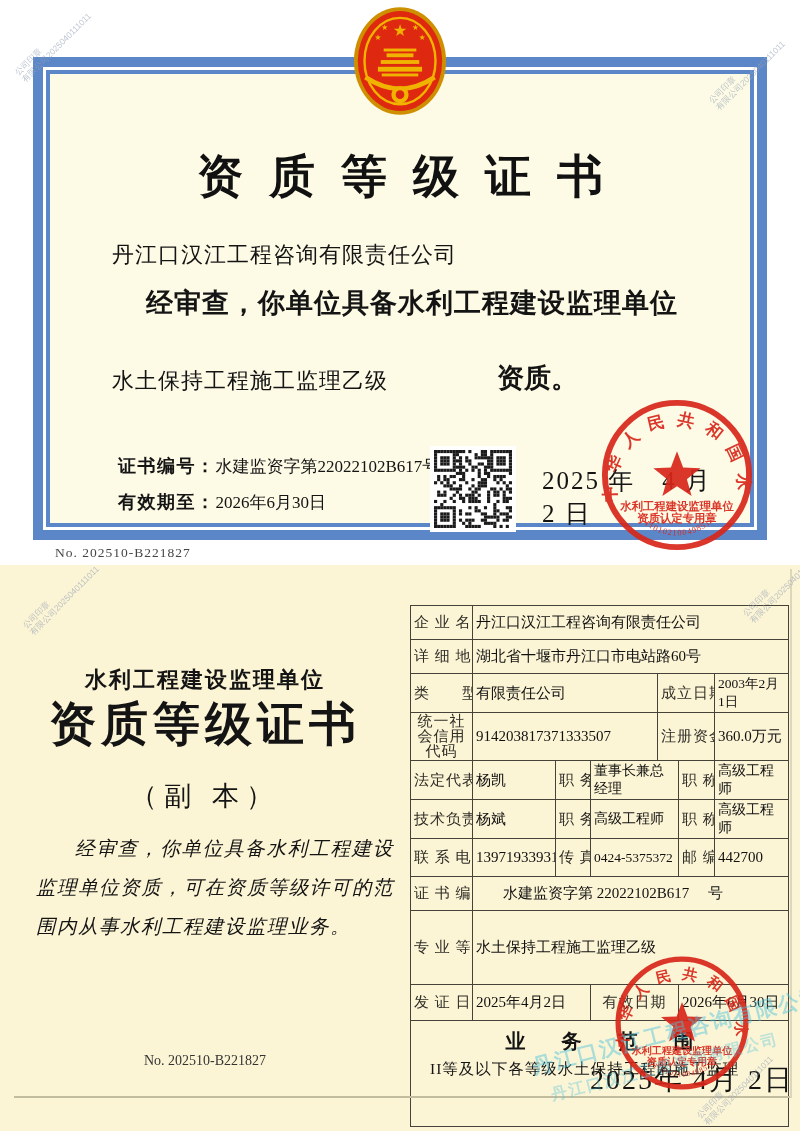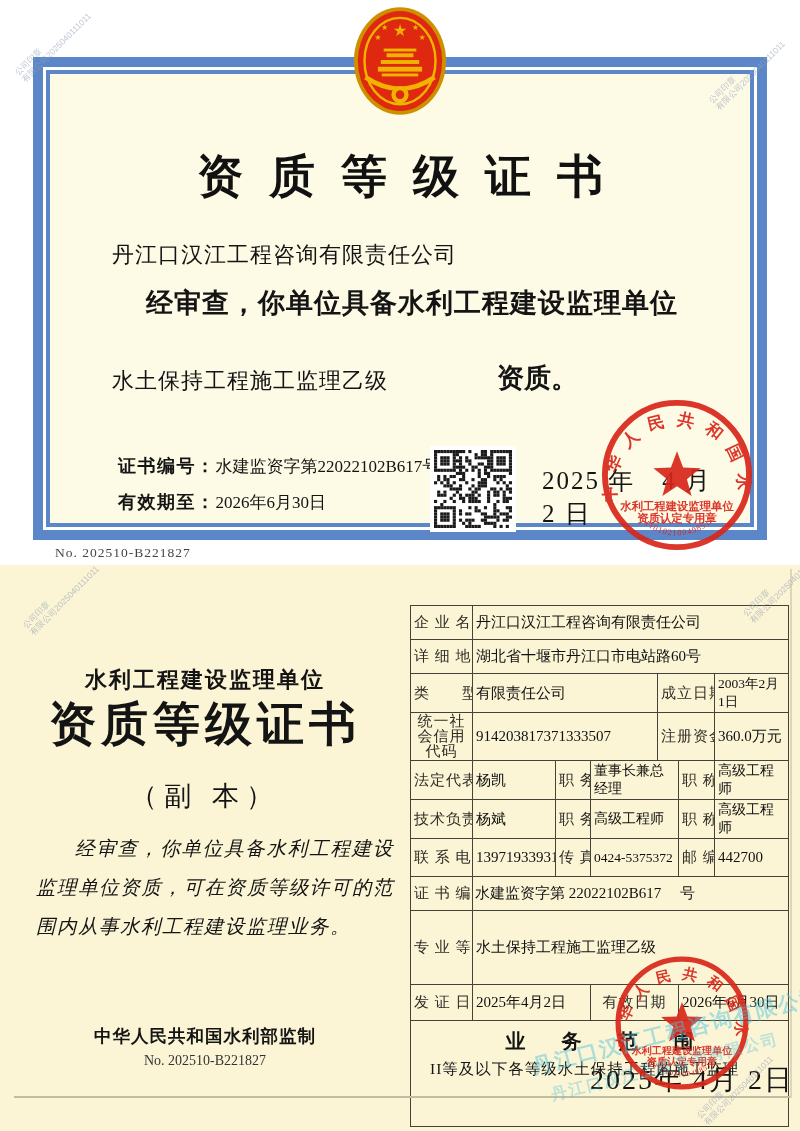--- a/index.html
+++ b/index.html
@@ -447,21 +447,20 @@
     </div>
     <div class="wm" style="left:688px;top:512px;">
       <div>公司印章</div>
         <div>有限公司2025040111011</div>
     </div>
 
     <div class="p2-heading">水利工程建设监理单位</div>
     <div class="p2-title">资质等级证书</div>
     <div class="p2-subtitle">（副 本）</div>
     <div class="p2-para">经审查，你单位具备水利工程建设监理单位资质，可在资质等级许可的范围内从事水利工程建设监理业务。</div>
-    <div class="p2-issuer">中华人民共和国水利部监制</div>
     <div class="p2-serial">No. 202510-B221827</div>
 
     <table class="info">
       <colgroup>
         <col style="width:62px">
           <col style="width:83px">
           <col style="width:35px">
         <col style="width:67px">
           <col style="width:21px">
           <col style="width:36px">
@@ -507,21 +506,21 @@
       <tr style="height:38px">
         <td class="lab">联 系 电 话</td>
         <td class="val">13971933931</td>
         <td class="lab">传 真</td>
         <td class="val" colspan="2" style="font-size:13.5px">0424-5375372</td>
         <td class="lab">邮 编</td>
         <td class="val">442700</td>
       </tr>
       <tr style="height:34px">
         <td class="lab">证 书 编 号</td>
-        <td class="val" colspan="6" style="padding-left:2px">水建监资字第 22022102B617　 号</td>
+        <td class="val" colspan="6" style="padding-left:30px">水建监资字第 22022102B617　 号</td>
       </tr>
       <tr style="height:74px">
         <td class="lab">专 业 等 级</td>
         <td class="val" colspan="6">水土保持工程施工监理乙级</td>
       </tr>
       <tr style="height:36px">
         <td class="lab">发 证 日 期</td>
         <td class="val" colspan="2">2025年4月2日</td>
         <td class="lab" colspan="2">有效日期</td>
         <td class="val" colspan="2">2026年6月30日</td>

